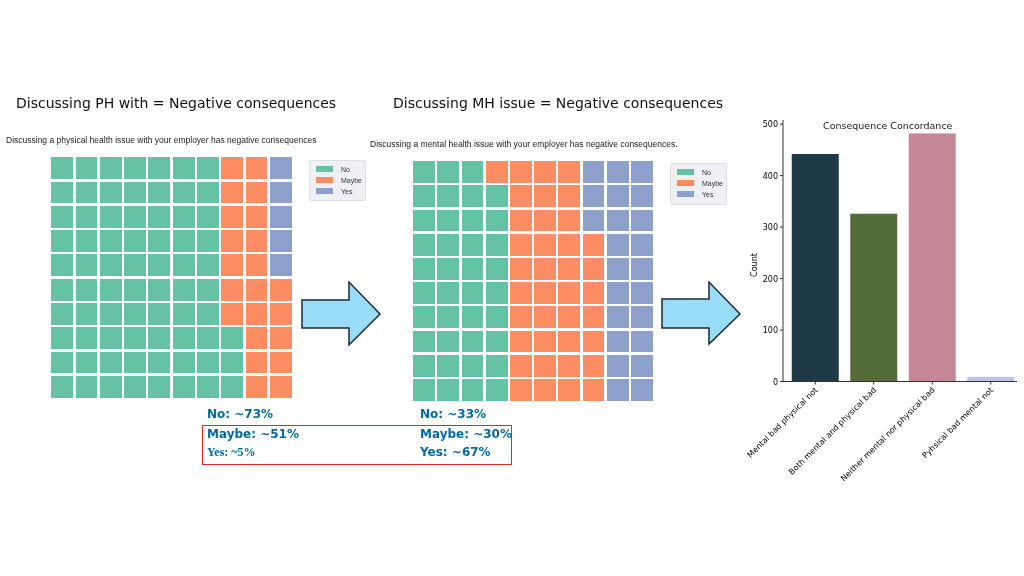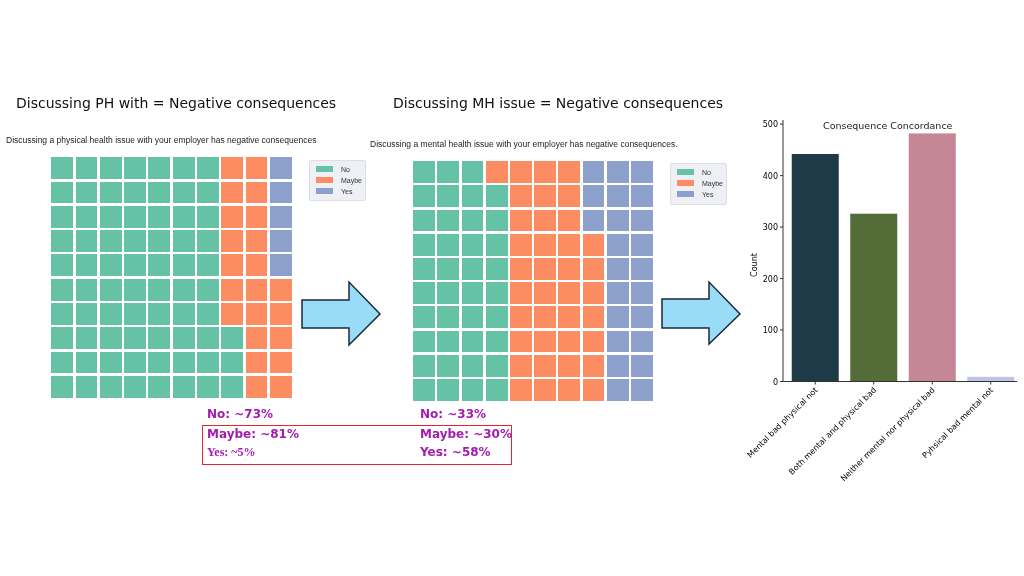--- a/index.html
+++ b/index.html
@@ -6,21 +6,21 @@
     body { width: 1024px; height: 576px; position: relative; overflow: hidden; font-family: "Liberation Sans", sans-serif; }
     .abs { position: absolute; }
     .big-title { font-family: "DejaVu Sans", sans-serif; font-size: 14px; color: #111; white-space: nowrap; }
     .sub-title { font-size: 8.5px; color: #222; white-space: nowrap; }
     .waffle { position: absolute; }
     .cell { position: absolute; }
     .legend { position: absolute; background: #eef0f5; border: 1px solid #dcdfe6; border-radius: 2px; }
     .legend-item { position: absolute; left: 6px; height: 10px; display: flex; align-items: center; }
     .legend-swatch { width: 17px; height: 6px; margin-right: 8px; }
     .legend-label { font-size: 7px; color: #333; }
-    .stat { font-family: "DejaVu Sans", sans-serif; font-weight: bold; font-size: 12px; color: #a21caf; white-space: nowrap; }
+    .stat { font-family: "DejaVu Sans", sans-serif; font-weight: bold; font-size: 12px; color: #0369a1; white-space: nowrap; }
     .redbox { position: absolute; border: 1.5px solid #e0262e; box-sizing: border-box; }
     .bar-title { font-family: "DejaVu Sans", sans-serif; font-size: 9.5px; color: #222; white-space: nowrap; }
     .tick-label { font-family: "DejaVu Sans", sans-serif; font-size: 8px; color: #222; }
     .xtick-label { font-family: "DejaVu Sans", sans-serif; font-size: 8px; color: #222; white-space: nowrap; }
   </style>
 </head>
 <body>
 
 <div class="abs big-title" style="left:16px; top:95px;">Discussing PH with = Negative consequences</div>
 <div class="abs sub-title" style="left:6px; top:135px;">Discussing a physical health issue with your employer has negative consequences</div>
@@ -263,25 +263,25 @@
       <span class="legend-label">Yes</span>
     </div>
 </div>
 
 <svg class="abs" style="left:660px; top:280px;" width="84" height="68">
   <polygon points="2,19 49,19 49,2 80,34 49,64 49,48 2,48" fill="#99dcf7" stroke="#1a2a3a" stroke-width="1.5" stroke-linejoin="miter"></polygon>
 </svg>
 
 <div class="redbox" style="left:202px; top:425px; width:310px; height:40px;"></div>
 <div class="abs stat" style="left:207px; top:407px;">No: ~73%</div>
-<div class="abs stat" style="left:207px; top:427px;">Maybe: ~81%</div>
+<div class="abs stat" style="left:207px; top:427px;">Maybe: ~51%</div>
 <div class="abs stat" style="left:207px; top:445px;font-family:Liberation Serif, serif;">Yes: ~5%</div>
 <div class="abs stat" style="left:420px; top:407px;">No: ~33%</div>
 <div class="abs stat" style="left:420px; top:427px;">Maybe: ~30%</div>
-<div class="abs stat" style="left:420px; top:445px;">Yes: ~58%</div>
+<div class="abs stat" style="left:420px; top:445px;">Yes: ~67%</div>
 
 <div class="abs bar-title" style="left:823px; top:104px;margin-top:16px;">Consequence Concordance</div>
 <svg class="abs" id="bar-svg" style="left:720px; top:110px;" width="304" height="380">
   <text id="ylabel" class="tick-label" transform="translate(37,155) rotate(-90)" text-anchor="middle">Count</text>
   <g id="yticks">
       <line x1="60" x2="63" y1="271.5" y2="271.5" stroke="#333" stroke-width="1"></line>
       <text x="58" y="274.5" text-anchor="end" class="tick-label">0</text>
       <line x1="60" x2="63" y1="220.03" y2="220.03" stroke="#333" stroke-width="1"></line>
       <text x="58" y="223.03" text-anchor="end" class="tick-label">100</text>
       <line x1="60" x2="63" y1="168.56" y2="168.56" stroke="#333" stroke-width="1"></line>

